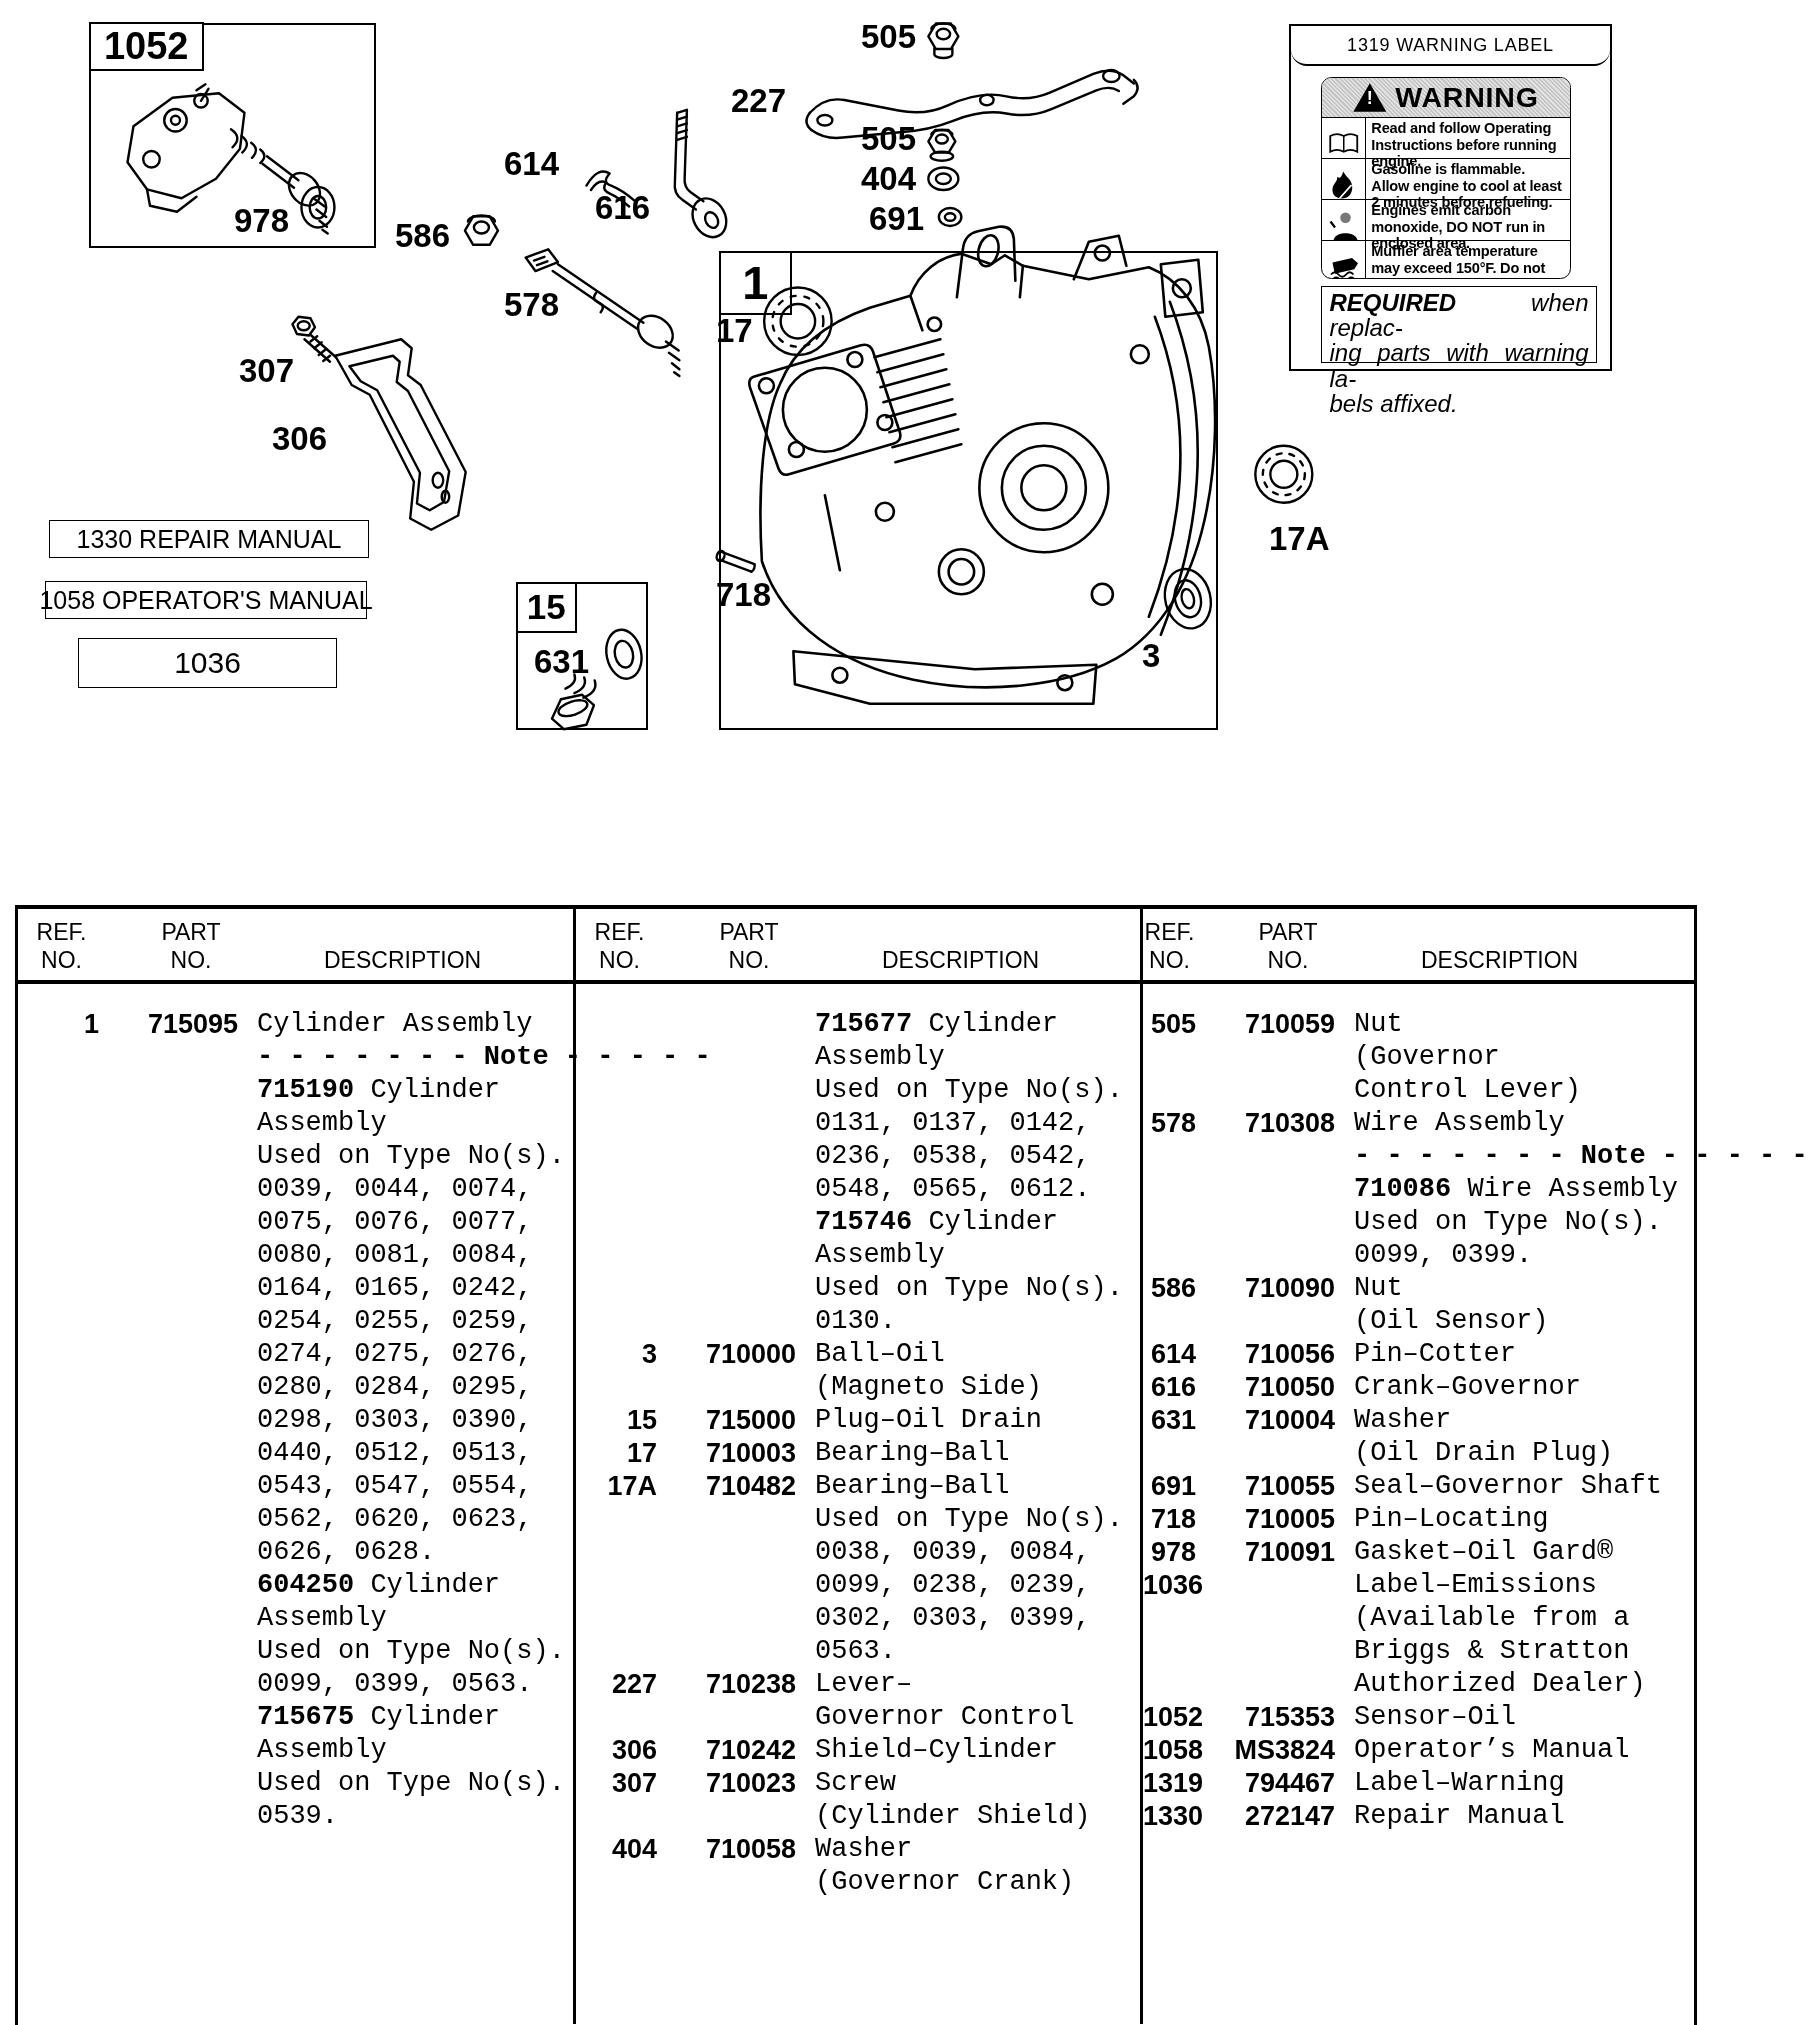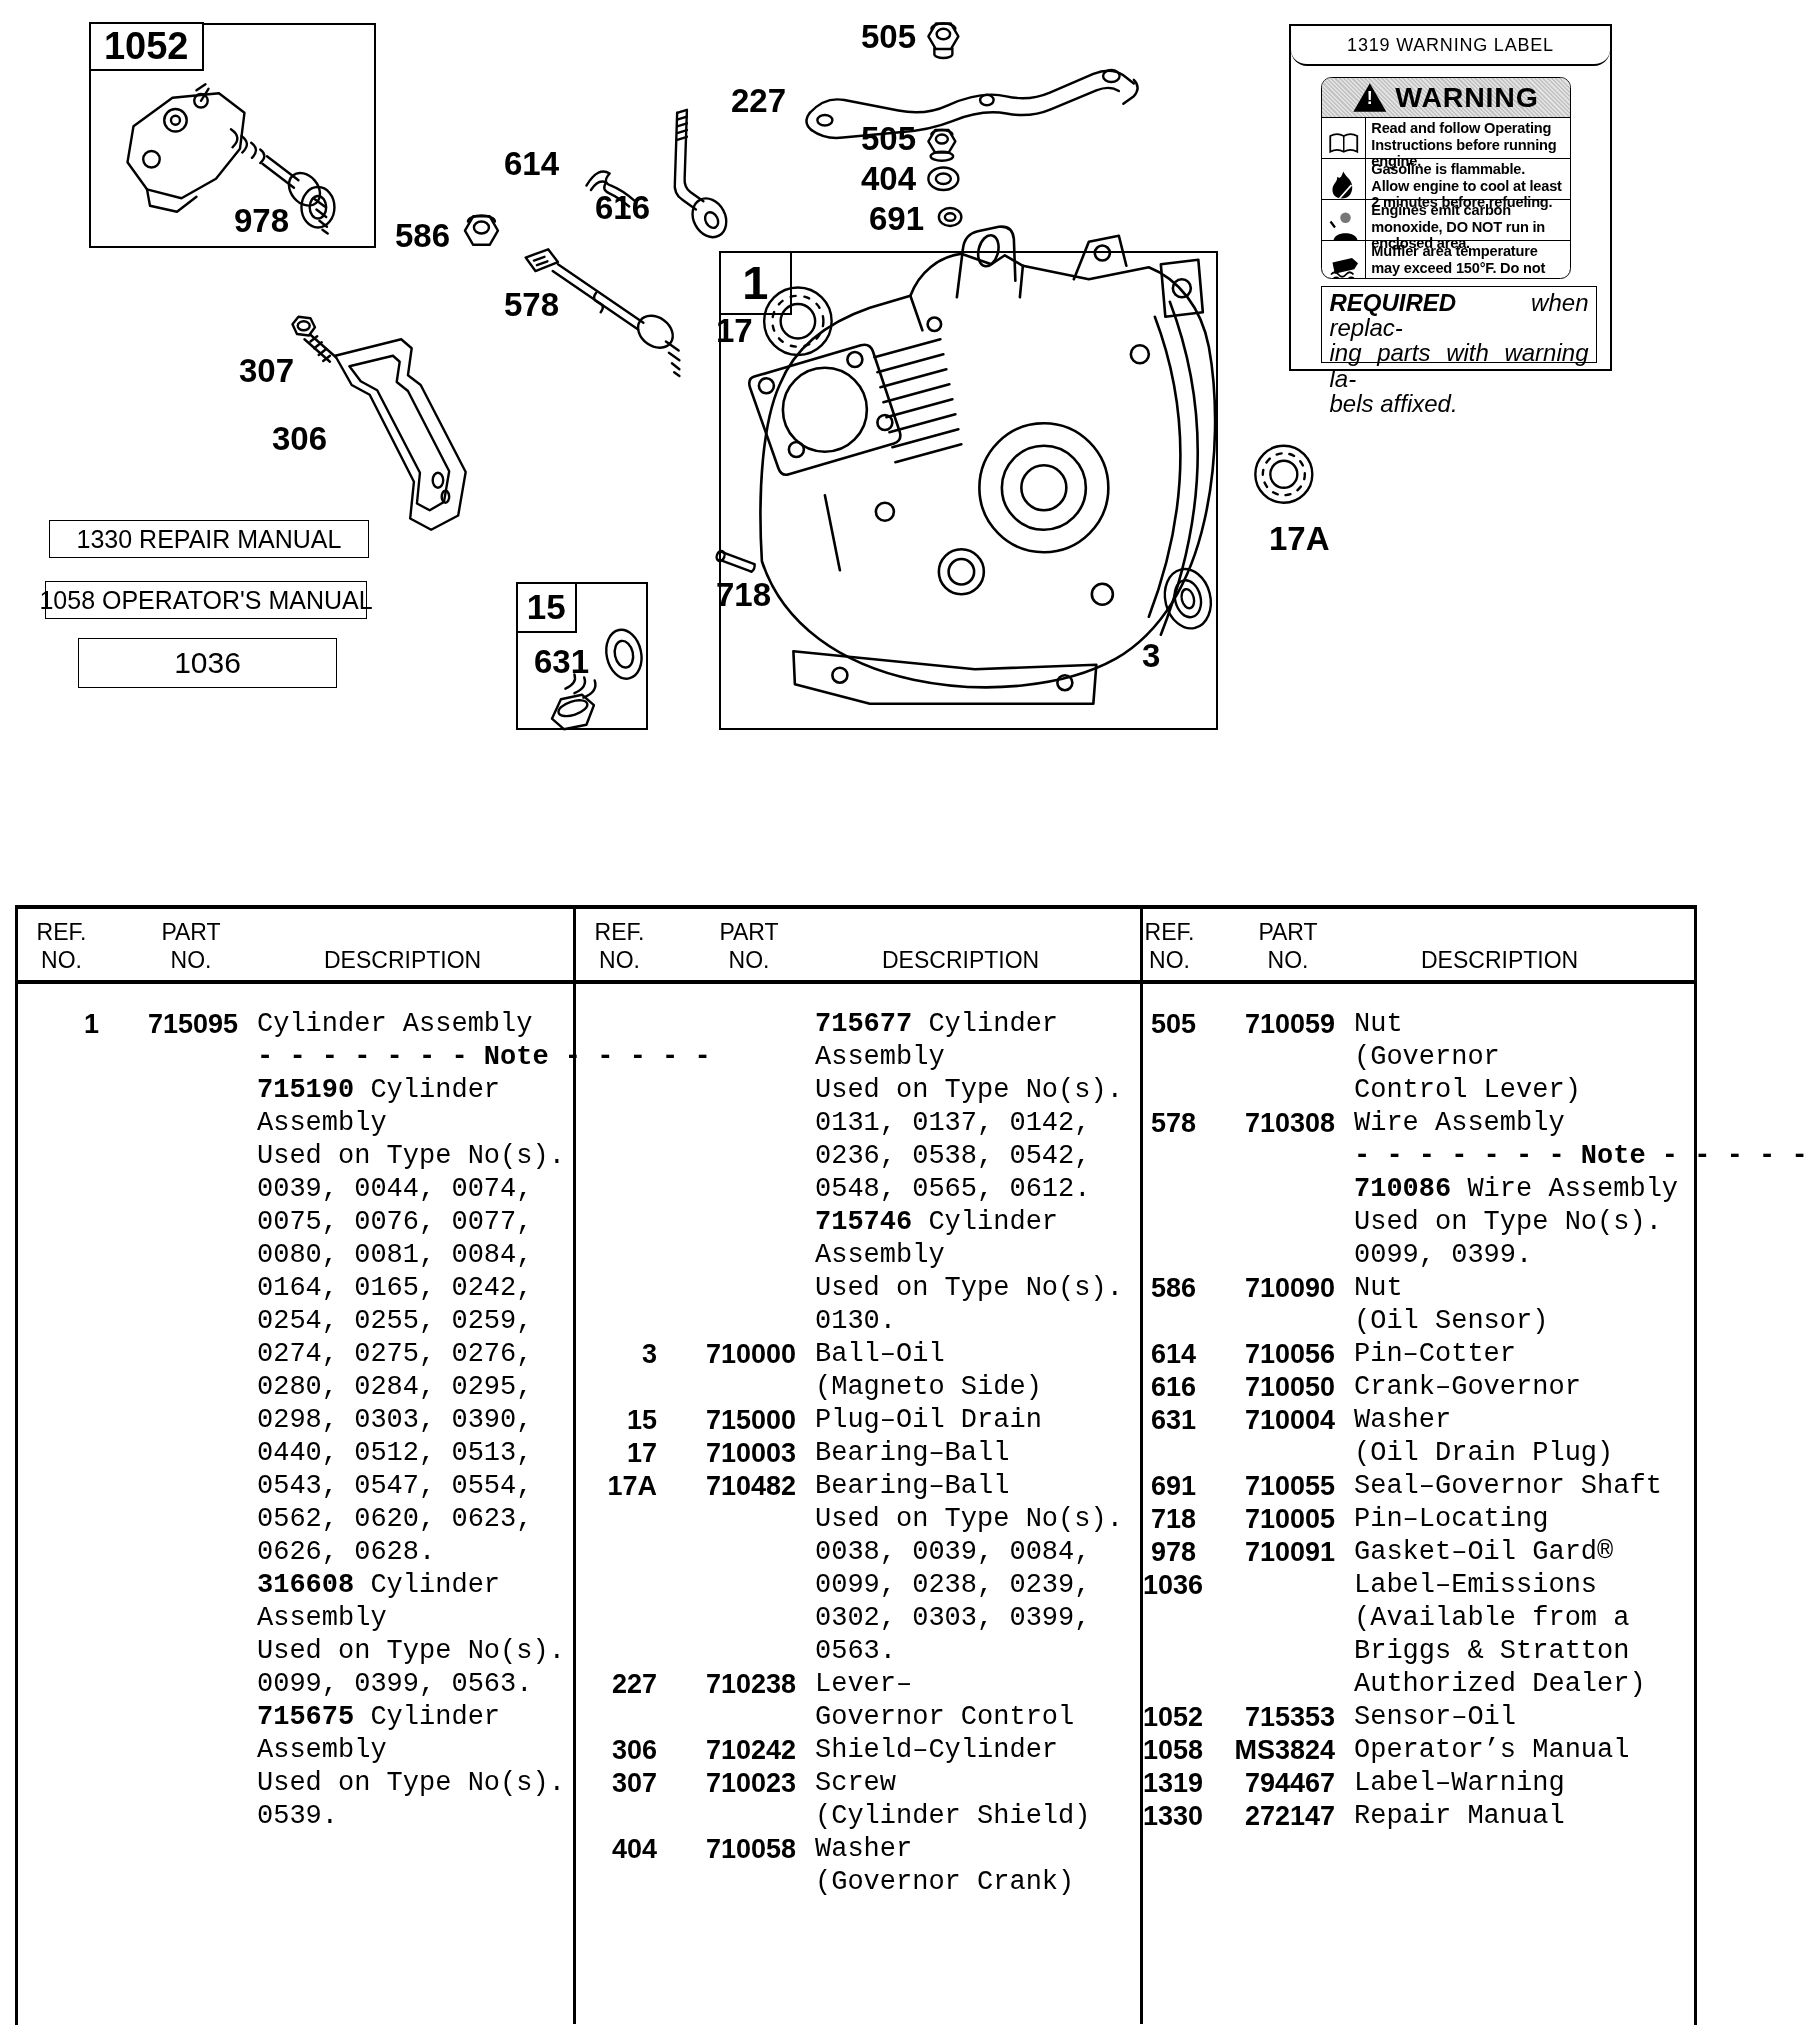--- a/index.html
+++ b/index.html
@@ -381,21 +381,21 @@
               <span class="dline">0080, 0081, 0084,</span>
               <span class="dline">0164, 0165, 0242,</span>
               <span class="dline">0254, 0255, 0259,</span>
               <span class="dline">0274, 0275, 0276,</span>
               <span class="dline">0280, 0284, 0295,</span>
               <span class="dline">0298, 0303, 0390,</span>
               <span class="dline">0440, 0512, 0513,</span>
               <span class="dline">0543, 0547, 0554,</span>
               <span class="dline">0562, 0620, 0623,</span>
               <span class="dline">0626, 0628.</span>
-              <span class="dline"><b>316608</b> Cylinder</span>
+              <span class="dline"><b>604250</b> Cylinder</span>
               <span class="dline">Assembly</span>
               <span class="dline">Used on Type No(s).</span>
               <span class="dline">0099, 0399, 0563.</span>
               <span class="dline"><b>715675</b> Cylinder</span>
               <span class="dline">Assembly</span>
               <span class="dline">Used on Type No(s).</span>
               <span class="dline">0539.</span>
             </div>
           </div>
         </div>

